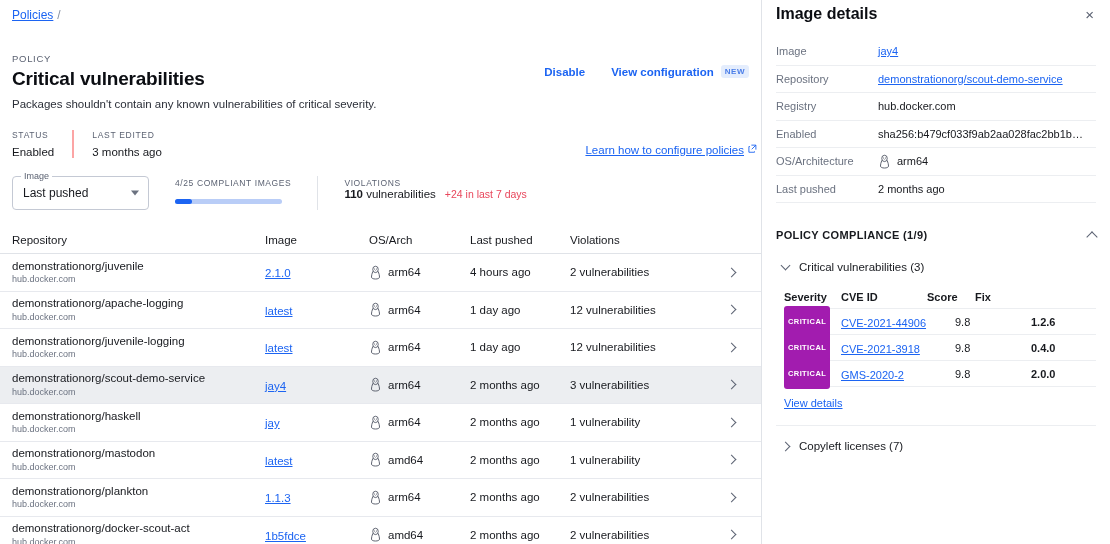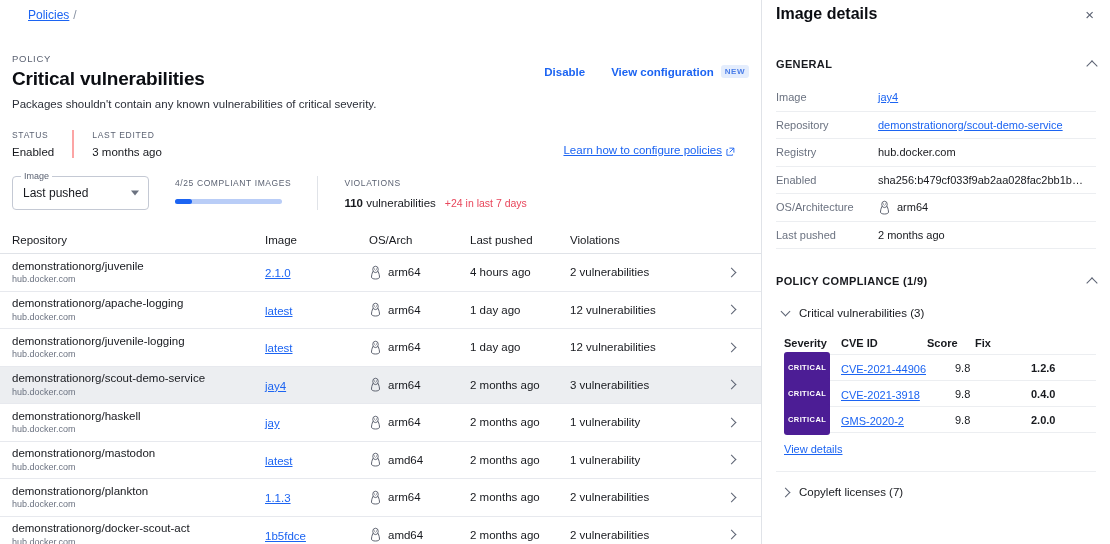--- a/index.html
+++ b/index.html
@@ -13,21 +13,21 @@
   .app { display: flex; width: 1110px; height: 544px; }
 
   
   .main {
     width: 762px; height: 544px;
     position: relative;
     border-right: 1px solid #e0e3e8;
     overflow: hidden;
   }
   .breadcrumb {
-    padding: 8px 12px 0 28px;
+    padding: 8px 12px 0 12px;
     font-size: 12px;
     display: flex; align-items: center; gap: 4px;
   }
   .breadcrumb a {
     color: #1c64f2; text-decoration: underline; font-size: 12px;
   }
   .breadcrumb .sep { color: #8993a4; font-size: 12px; }
 
   .policy-head { padding: 0 12px; margin-top: 31px; position: relative; }
   .eyebrow {
@@ -58,23 +58,23 @@
     margin-top: 20px; padding: 0 12px; display: flex; align-items: flex-start;
     position: relative;
   }
   .meta-cell { padding-right: 18px; }
   .meta-cell + .meta-cell { border-left: 2px solid #fca5a5; padding-left: 18px; }
   .meta-label {
     font-size: 8.5px; letter-spacing: .7px; color: #5b6272; text-transform: uppercase;
   }
   .meta-value { font-size: 11.5px; color: #17191e; margin-top: 6px; }
   .learn-link {
-    position: absolute; right: 26px; top: 14px;
+    position: absolute; right: 4px; top: 14px;
     color: #1c64f2; font-size: 11.5px; text-decoration: underline;
-    display: flex; align-items: flex-end; gap: 4px;
+    display: flex; align-items: flex-start; gap: 4px;
   }
   .ext-ico { width: 9px; height: 9px; display: inline-block; }
 
   .filters {
     margin-top: 18px; padding: 0 12px; display: flex; align-items: stretch; gap: 0;
   }
   .select-wrap {
     position: relative; width: 137px; height: 34px;
     border: 1px solid #c4c9d4; border-radius: 4px;
     display: flex; align-items: center; padding: 0 10px;
@@ -91,21 +91,21 @@
   }
   .stat-block { padding: 2px 0 0 26px; }
   .stat-block.bordered { border-left: 1px solid #e0e3e8; margin-left: 26px; }
   .stat-label {
     font-size: 8.5px; letter-spacing: .6px; color: #5b6272; text-transform: uppercase;
   }
   .bar-track {
     margin-top: 11px; width: 107px; height: 5px; border-radius: 3px; background: #b9cdf7;
   }
   .bar-fill { height: 5px; border-radius: 3px; background: #1c64f2; }
-  .viol-line { margin-top: 9px; display: flex; align-items: baseline; gap: 9px; }
+  .viol-line { display: flex; align-items: baseline; gap: 9px; }
   .viol-main { font-size: 11.5px; color: #17191e; }
   .viol-main b { font-weight: 700; }
   .viol-delta { font-size: 10.5px; color: #e8465b; }
 
   
   .table { margin-top: 16px; width: 100%; }
   .trow {
     display: flex; align-items: center; position: relative;
     border-bottom: 1px solid #e7e9ee; height: 37.5px;
     padding: 0 12px;
@@ -187,21 +187,21 @@
   .cve-head .ch { font-size: 11px; font-weight: 700; color: #17191e; }
   .cve-row {
     display: flex; align-items: center; height: 26px;
     border-bottom: 1px solid #eceef1;
   }
   .col-sev { width: 57px; }
   .col-cve { width: 86px; }
   .col-score { width: 48px; }
   .col-fix { width: 60px; font-weight: bold; }
   .sev-badge {
-    display: inline-block; background: #4c1d95; color: #fff;
+    display: inline-block; background: #a21caf; color: #fff;
     font-size: 7.5px; font-weight: 700; letter-spacing: .4px;
     padding: 11px 4px; border-radius: 3px;
   }
   .cve-link { font-size: 11px; color: #1c64f2; text-decoration: underline; }
   .cve-txt { font-size: 11px; color: #17191e; margin-left: 28px; }
   .view-details {
     display: inline-block; margin: 10px 0 0 22px;
     font-size: 11px; color: #1c64f2; text-decoration: underline;
   }
   .panel-divider { border-top: 1px solid #eceef1; margin: 14px 14px 0 14px; }
@@ -467,24 +467,20 @@
     </div>
 
   </div>
 
   <div class="panel">
     <div class="panel-head">
       <div class="panel-title">Image details</div>
       <div class="close-x">×</div>
     </div>
 
-    <div class="section-head">
-      <div class="section-title">GENERAL</div>
-      <div class="chev-up"></div>
-    </div>
     <div class="kv-table" id="kv-host">
         <div class="kv-row">
           <div class="kv-key">Image</div>
           <div class="kv-val">
             <a href="#">jay4</a>
           </div>
         </div>
         <div class="kv-row">
           <div class="kv-key">Repository</div>
           <div class="kv-val">

